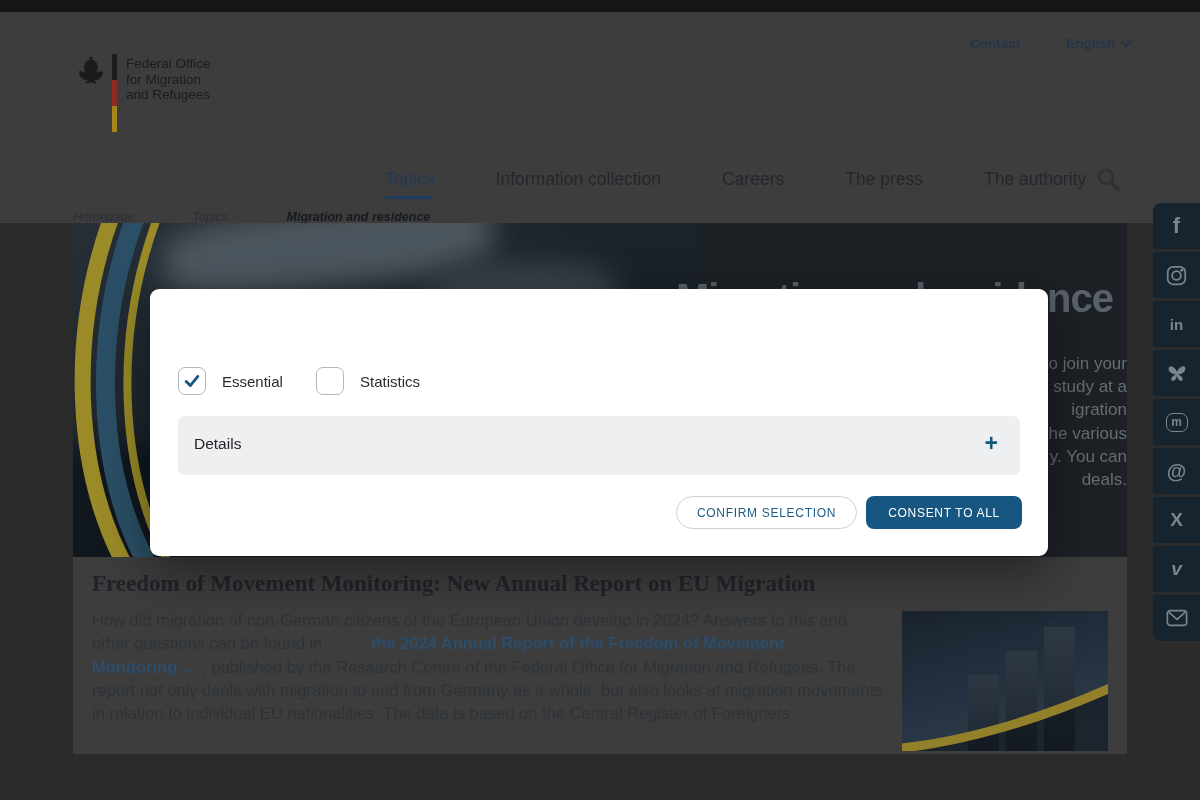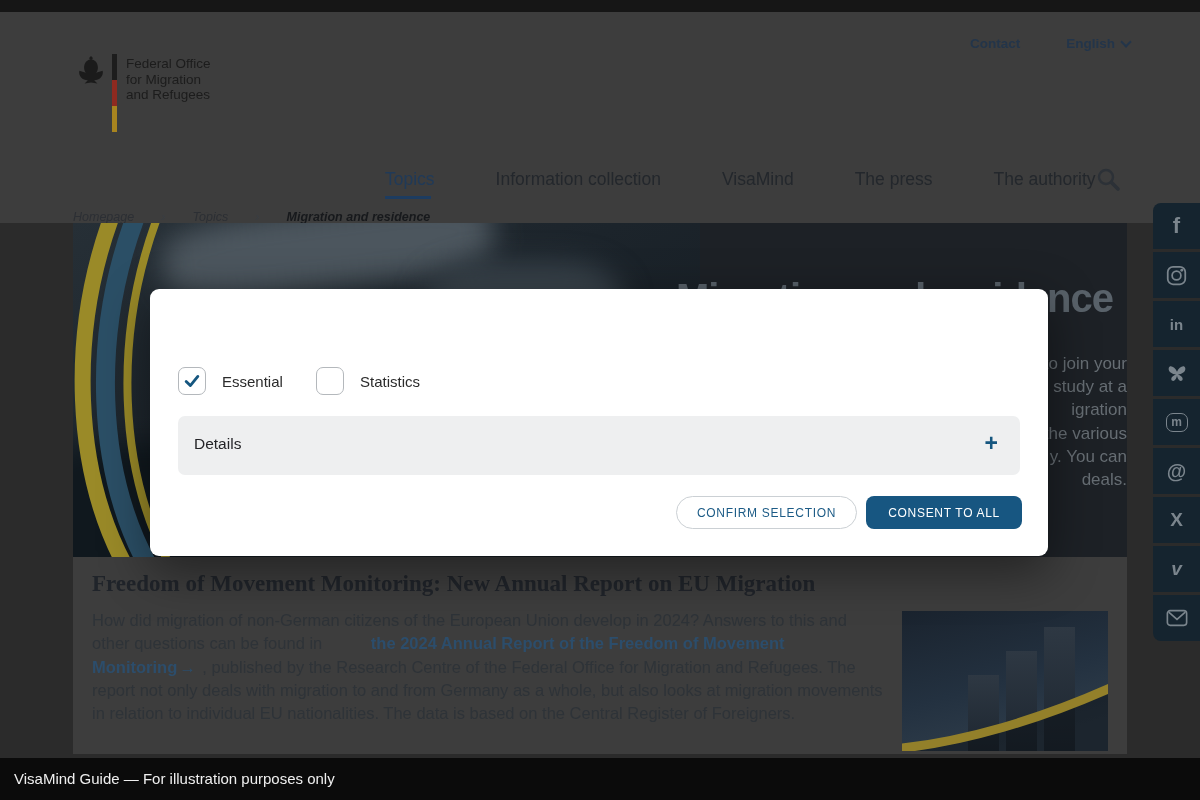--- a/index.html
+++ b/index.html
@@ -124,21 +124,21 @@
       <span class="toplink">Contact</span>
       <span class="lang">
         <span>English</span>
         <span class="chev"></span>
       </span>
     </div>
 
     <nav class="nav">
       <span class="nav-item active">Topics</span>
       <span class="nav-item">Information collection</span>
-      <span class="nav-item">VisaMind</span>
+      <span class="nav-item">Careers</span>
       <span class="nav-item">The press</span>
       <span class="nav-item">The authority</span>
     </nav>
     <div class="nav-underline"></div>
 
     <svg class="search-btn" viewBox="0 0 26 26">
       <circle cx="10" cy="10" r="7" fill="none" stroke="#2c3137" stroke-width="2.4"></circle>
       <line x1="15.5" y1="15.5" x2="22" y2="22" stroke="#2c3137" stroke-width="3.6" stroke-linecap="round"></line>
     </svg>
 
@@ -229,23 +229,20 @@
       </defs>
       <rect x="0" y="0" width="206" height="140" fill="url(#tbg)"></rect>
       <rect x="66" y="64" width="31" height="76" fill="url(#bar)"></rect>
       <rect x="104" y="40" width="31" height="100" fill="url(#bar)"></rect>
       <rect x="142" y="16" width="31" height="124" fill="url(#bar)"></rect>
       <path d="M-10 142 C 60 136, 140 112, 215 78 L 215 145 L -10 145 Z" fill="rgba(10,14,18,0.5)"></path>
       <path d="M-10 138 C 60 132, 140 108, 215 74" fill="none" stroke="#93802a" stroke-width="9"></path>
     </svg>
   </div>
 
-  <div class="footer">
-    <span class="footer-note">VisaMind Guide — For illustration purposes only</span>
-  </div>
 
   <div class="modal">
 
     <div class="cb-row">
       <span class="cb-box">
         <svg width="20" height="20" viewBox="0 0 24 24">
           <path d="M5 12.5 l5 5 9 -11" fill="none" stroke="#15567f" stroke-width="3.4" stroke-linecap="round" stroke-linejoin="round"></path>
         </svg>
       </span>
       <span class="cb-label">Essential</span>

